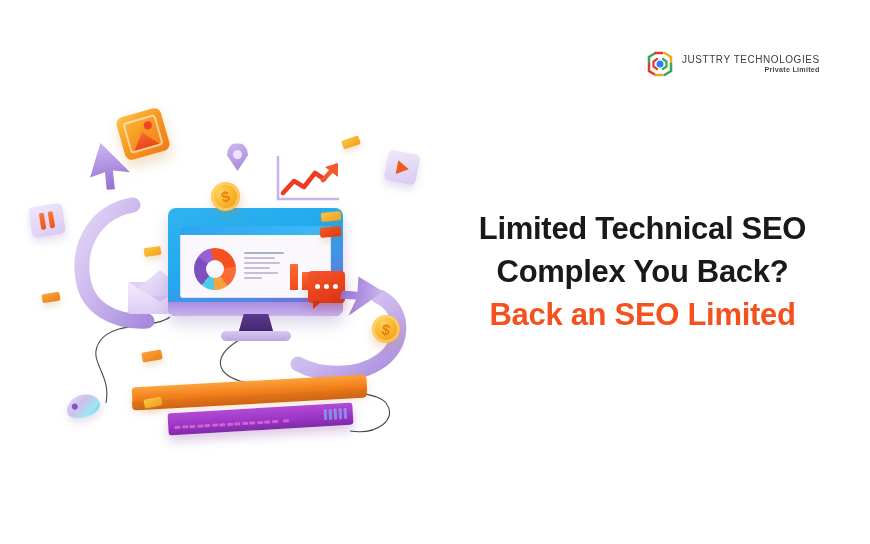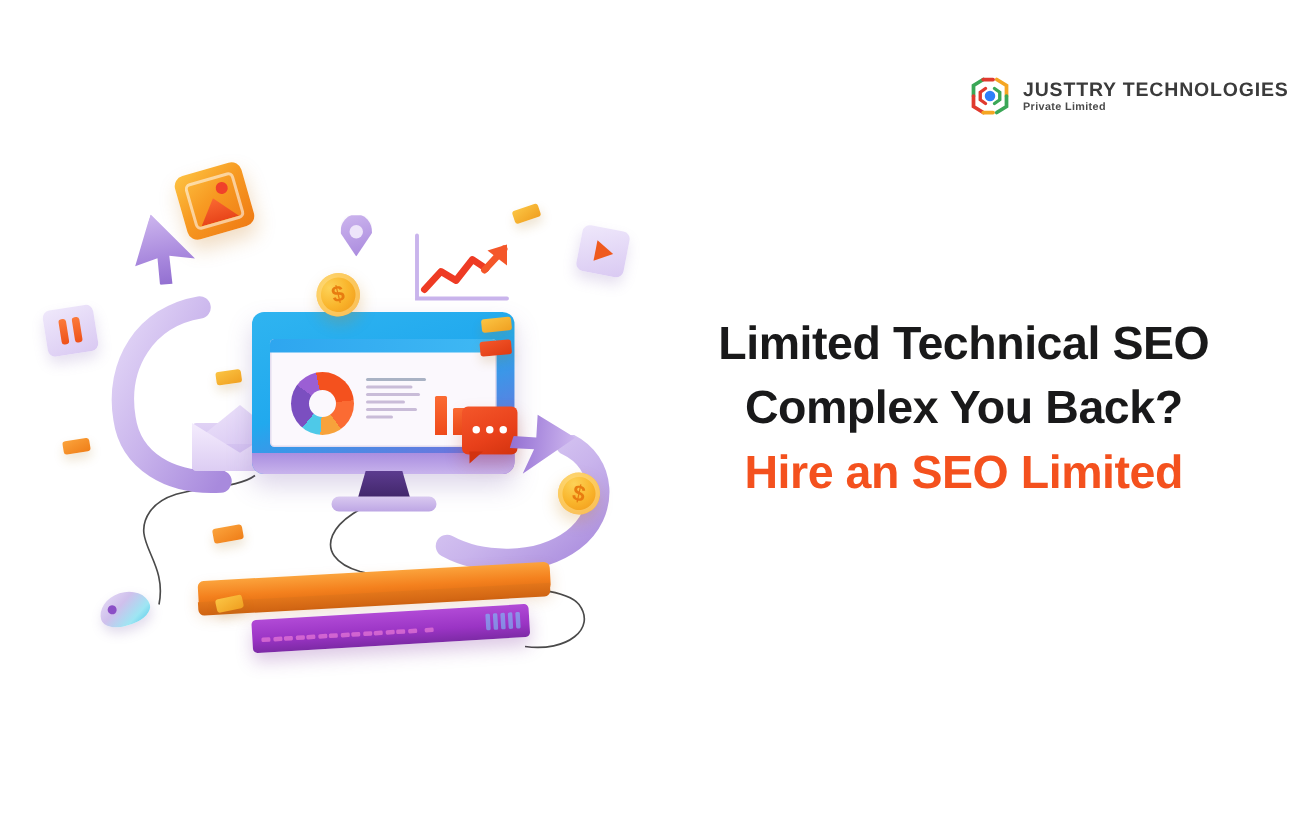--- a/index.html
+++ b/index.html
@@ -32,32 +32,33 @@
     height: 28px;
     flex: 0 0 auto;
   }
   .logo-text {
     display: flex;
     flex-direction: column;
     justify-content: center;
     line-height: 1.12;
   }
   .logo-title {
-    font-size: 13px;
+    font-size: 10px;
     letter-spacing: 0.55px;
     color: #3b3b3b;
-    font-weight: 700;
+    font-weight: 400;
     white-space: nowrap;
   }
   .logo-sub {
     font-size: 7.2px;
     letter-spacing: 0.25px;
     color: #4a4a4a;
     font-weight: 600;
     white-space: nowrap;
+    text-align: right;
   }
 
   
   .headline {
     position: absolute;
     left: 470px;
     top: 186px;
     width: 345px;
     text-align: center;
     font-size: 31px;
@@ -382,21 +383,21 @@
     </svg>
     <div class="logo-text">
       <div class="logo-title">JUSTTRY TECHNOLOGIES</div>
       <div class="logo-sub">Private Limited</div>
     </div>
   </div>
 
   <h1 class="headline">
     <span>Limited Technical</span>
     <span>SEO Complex You</span>
-    <span>Back? </span><span class="accent">Hire an SEO</span>
+    <span>Back? </span><span class="accent">Back an SEO</span>
     <span class="accent">Limited</span>
   </h1>
 
   <div class="illustration">
 
     <svg style="left:30px; top:190px; width:230px; height:140px;" viewBox="0 0 230 140">
       <path class="cable" d="M56 118 C 62 88, 36 76, 50 56 C 64 36, 104 44, 120 32"></path>
     </svg>
     <svg style="left:180px; top:232px; width:215px; height:115px;" viewBox="0 0 215 115">
       <path class="cable" d="M62 4 C 18 16, 6 44, 40 54 C 92 68, 172 58, 186 76 C 198 92, 178 108, 150 104"></path>

